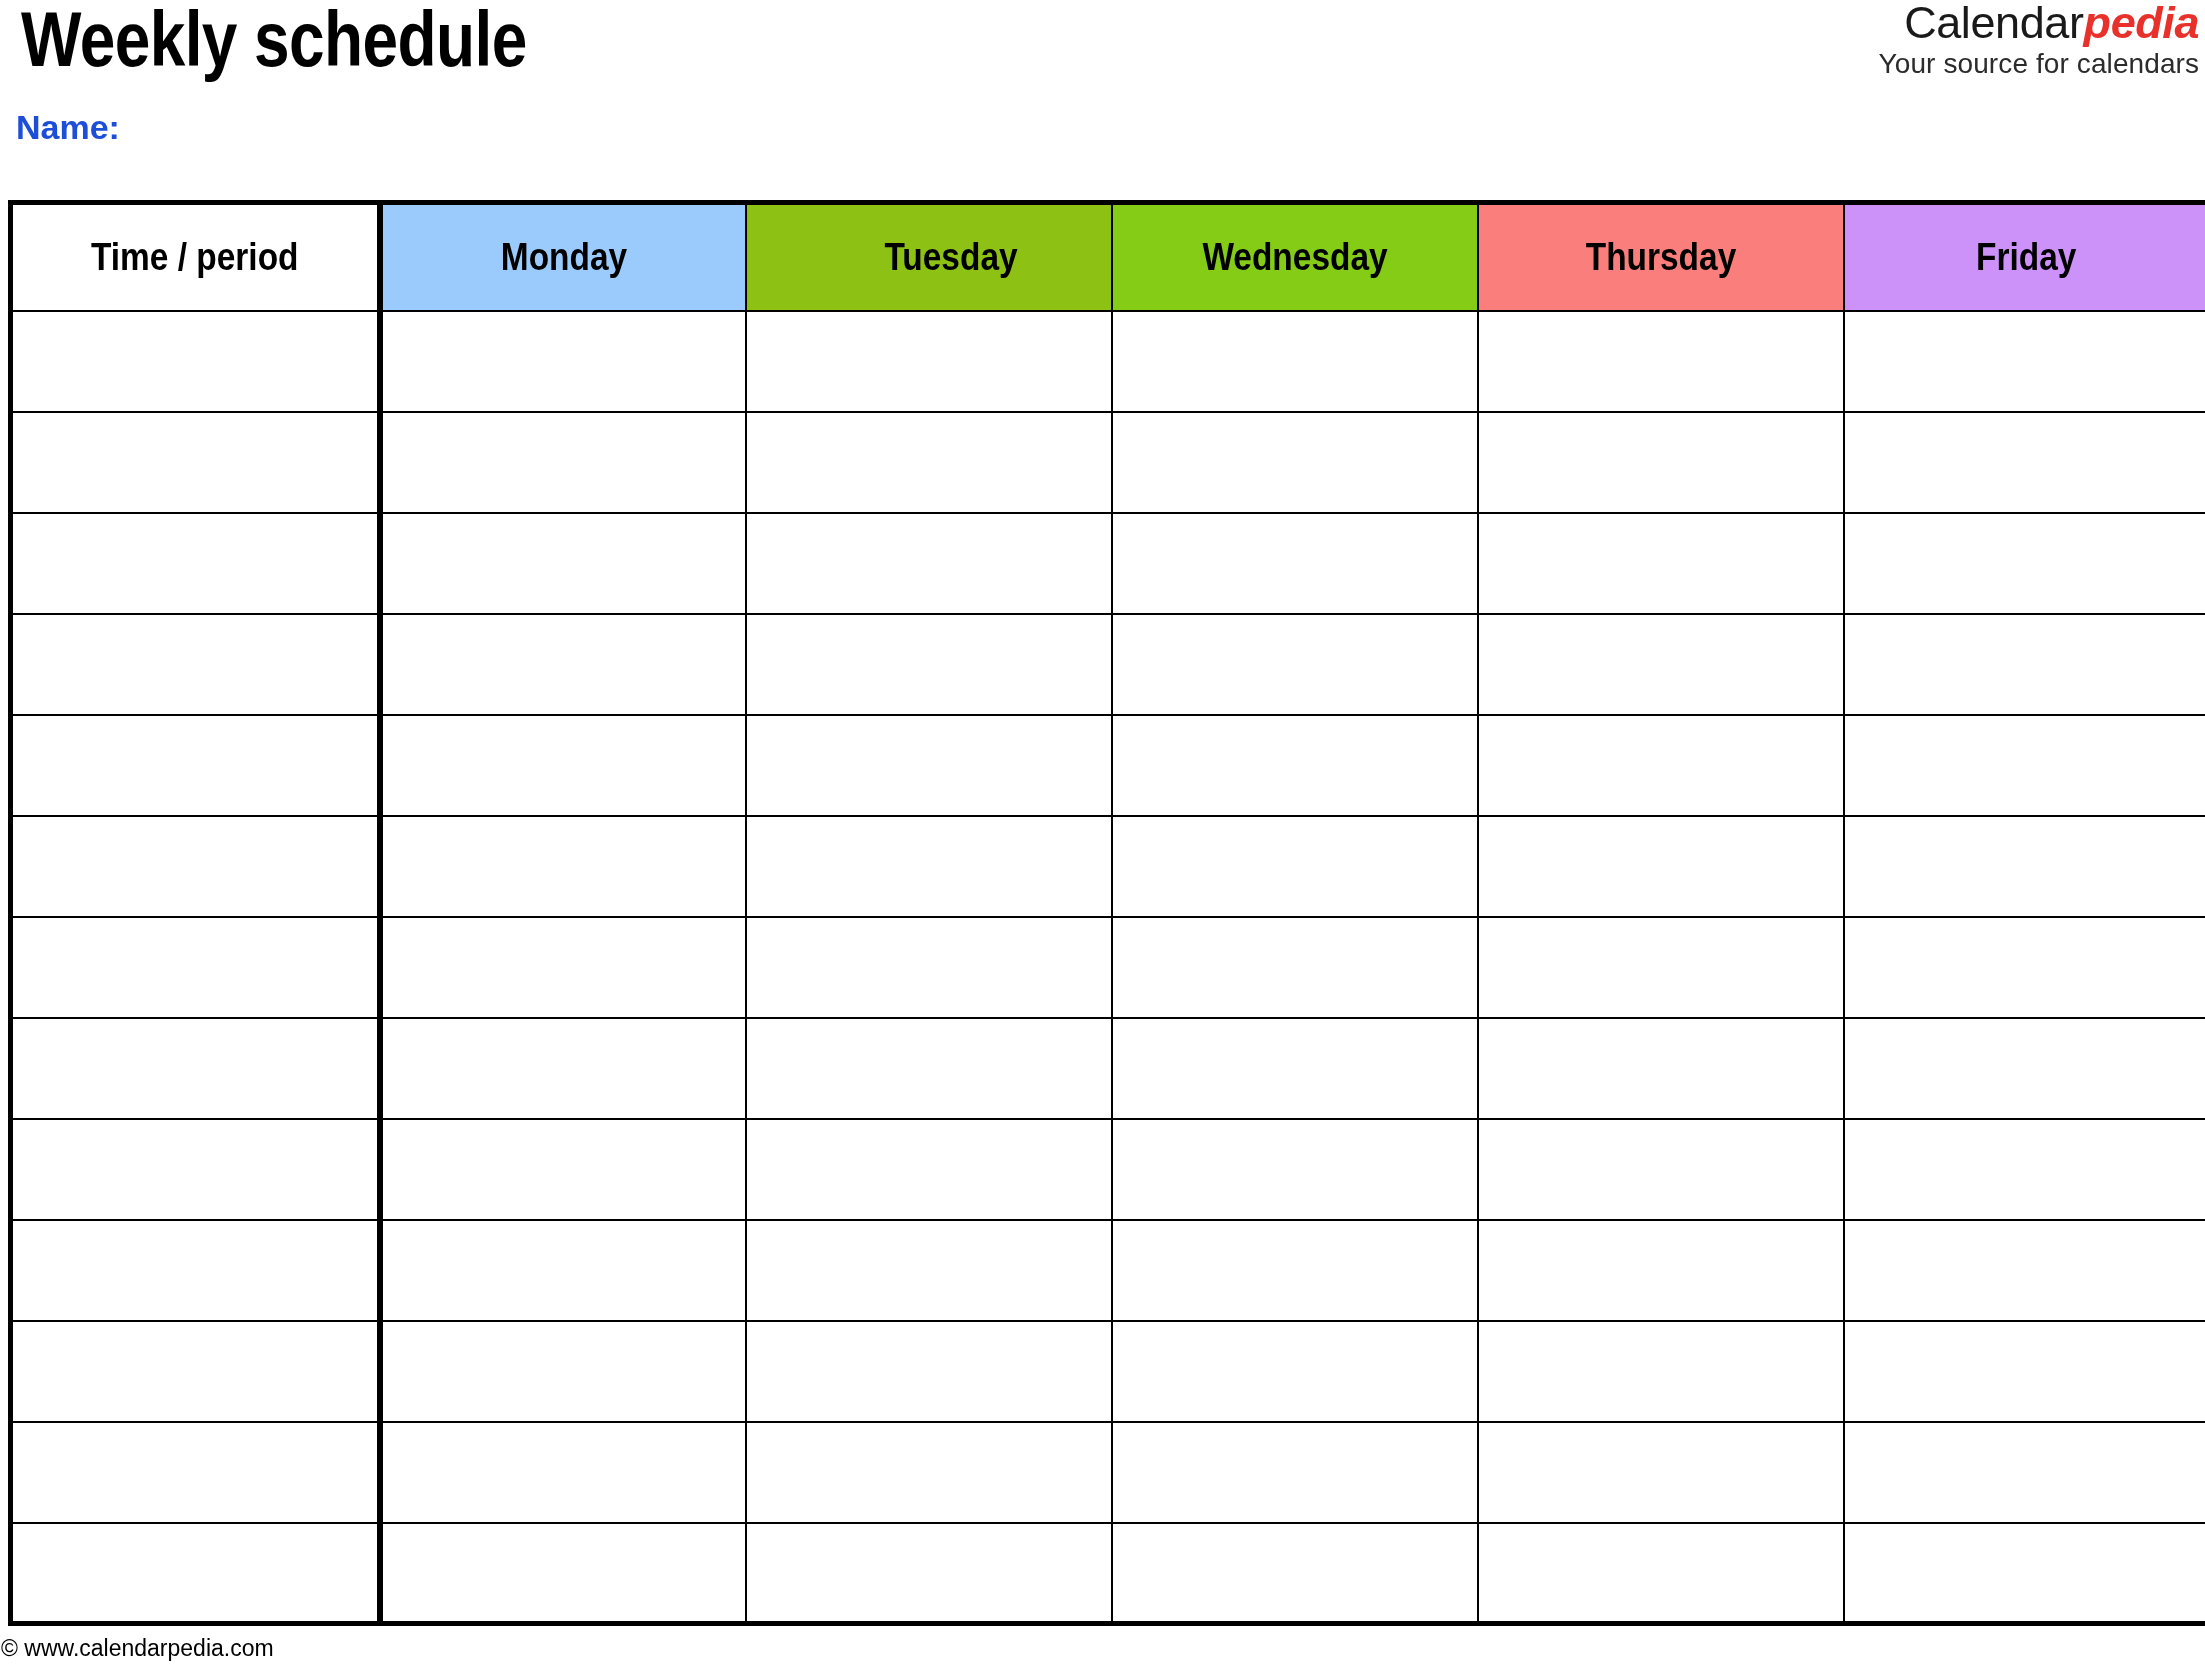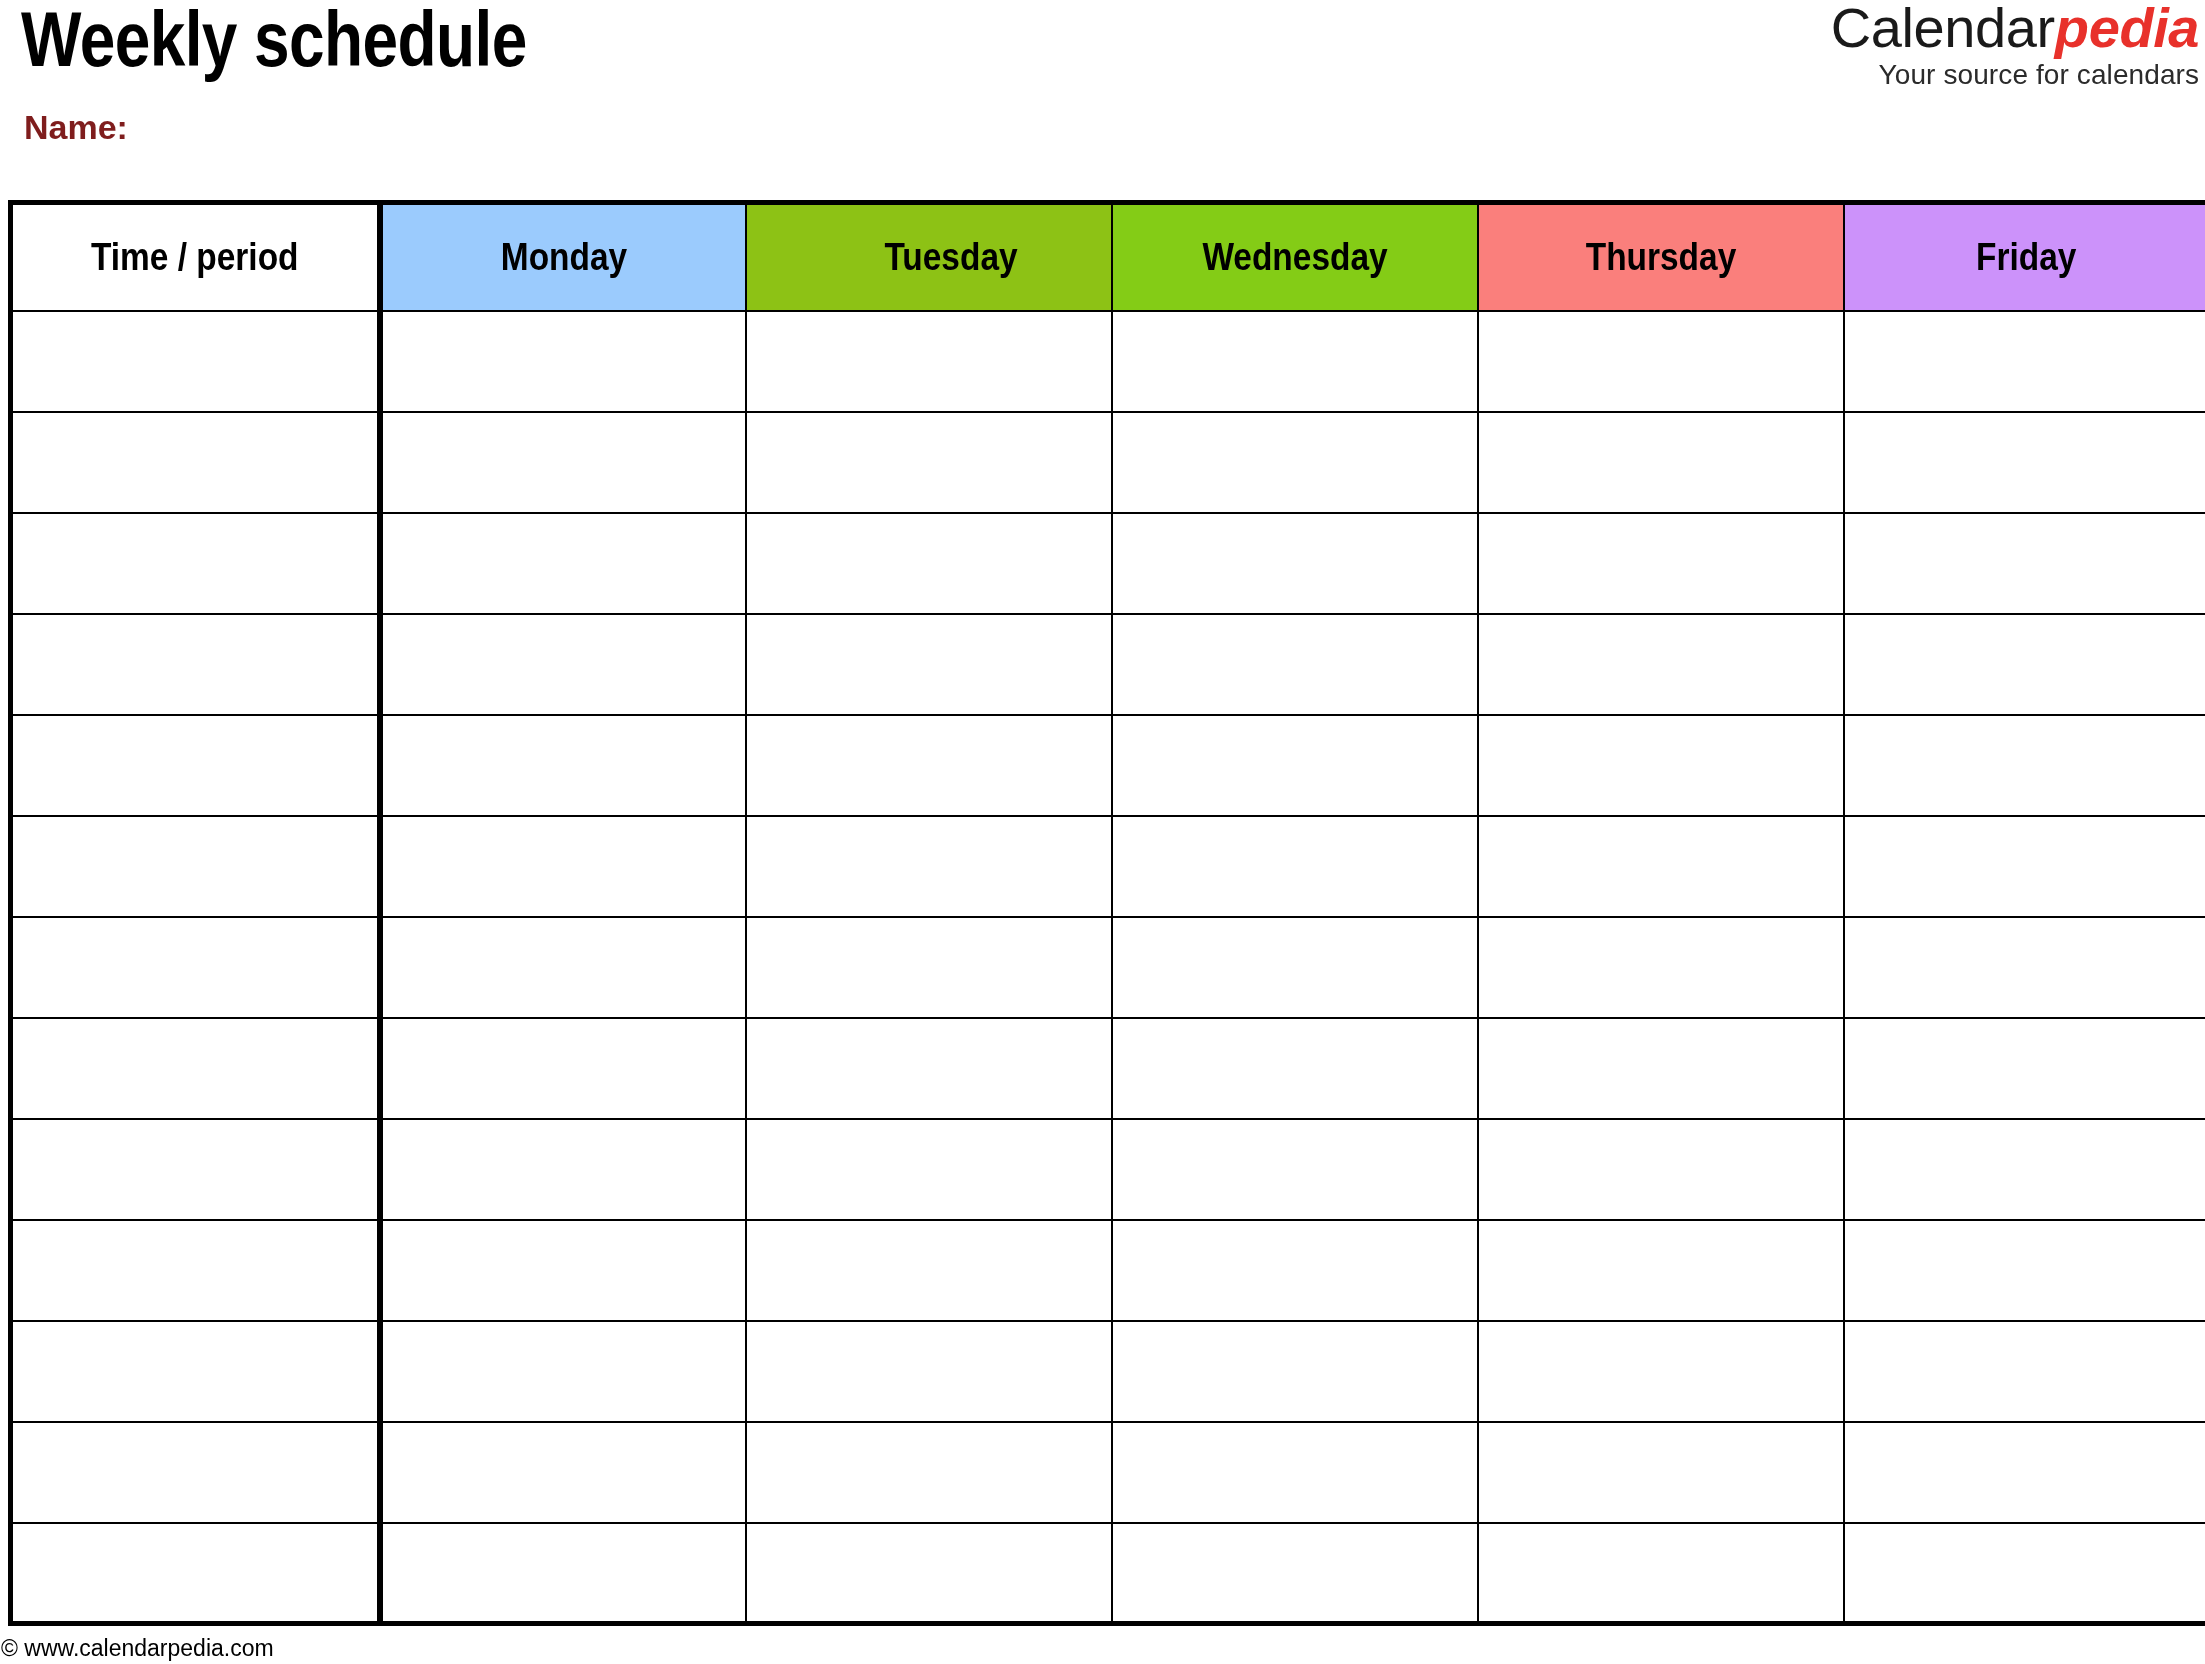--- a/index.html
+++ b/index.html
@@ -31,40 +31,40 @@
     font-size: 78px;
     letter-spacing: -0.7px;
     color: #000000;
     transform: scaleX(0.82);
     transform-origin: left top;
     white-space: nowrap;
   }
 
   .name-label {
     position: absolute;
-    left: 24px;
+    left: 16px;
     top: 108px;
     font-family: "Liberation Sans", sans-serif;
     font-weight: bold;
     font-size: 34px;
-    color: #7f1d1d;
+    color: #1d4ed8;
     white-space: nowrap;
   }
 
   
   .brand {
     position: absolute;
     right: 5.9px;
     top: 0px;
     text-align: right;
     line-height: 1;
   }
   .brand-wordmark {
     font-family: "Liberation Sans", sans-serif;
-    font-size: 56px;
+    font-size: 45px;
     white-space: nowrap;
     letter-spacing: -0.4px;
   }
   .brand-part-1 {
     color: #1a1a1a;
     font-weight: normal;
   }
   .brand-part-2 {
     font-weight: bold;
     font-style: italic;

